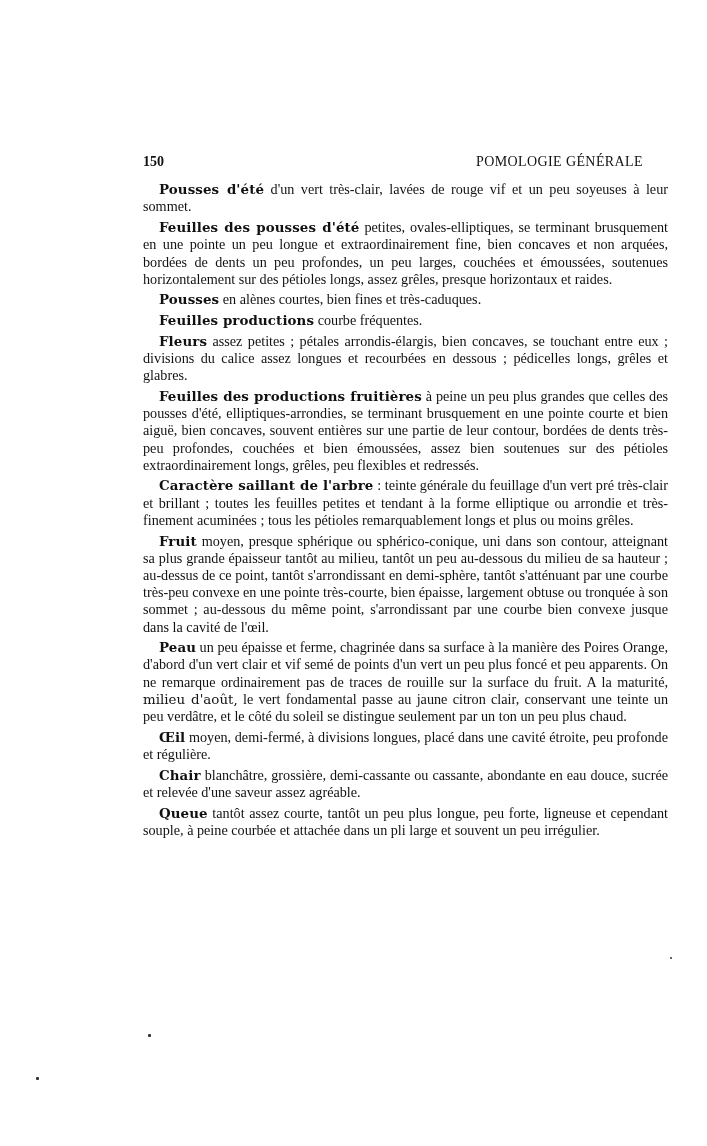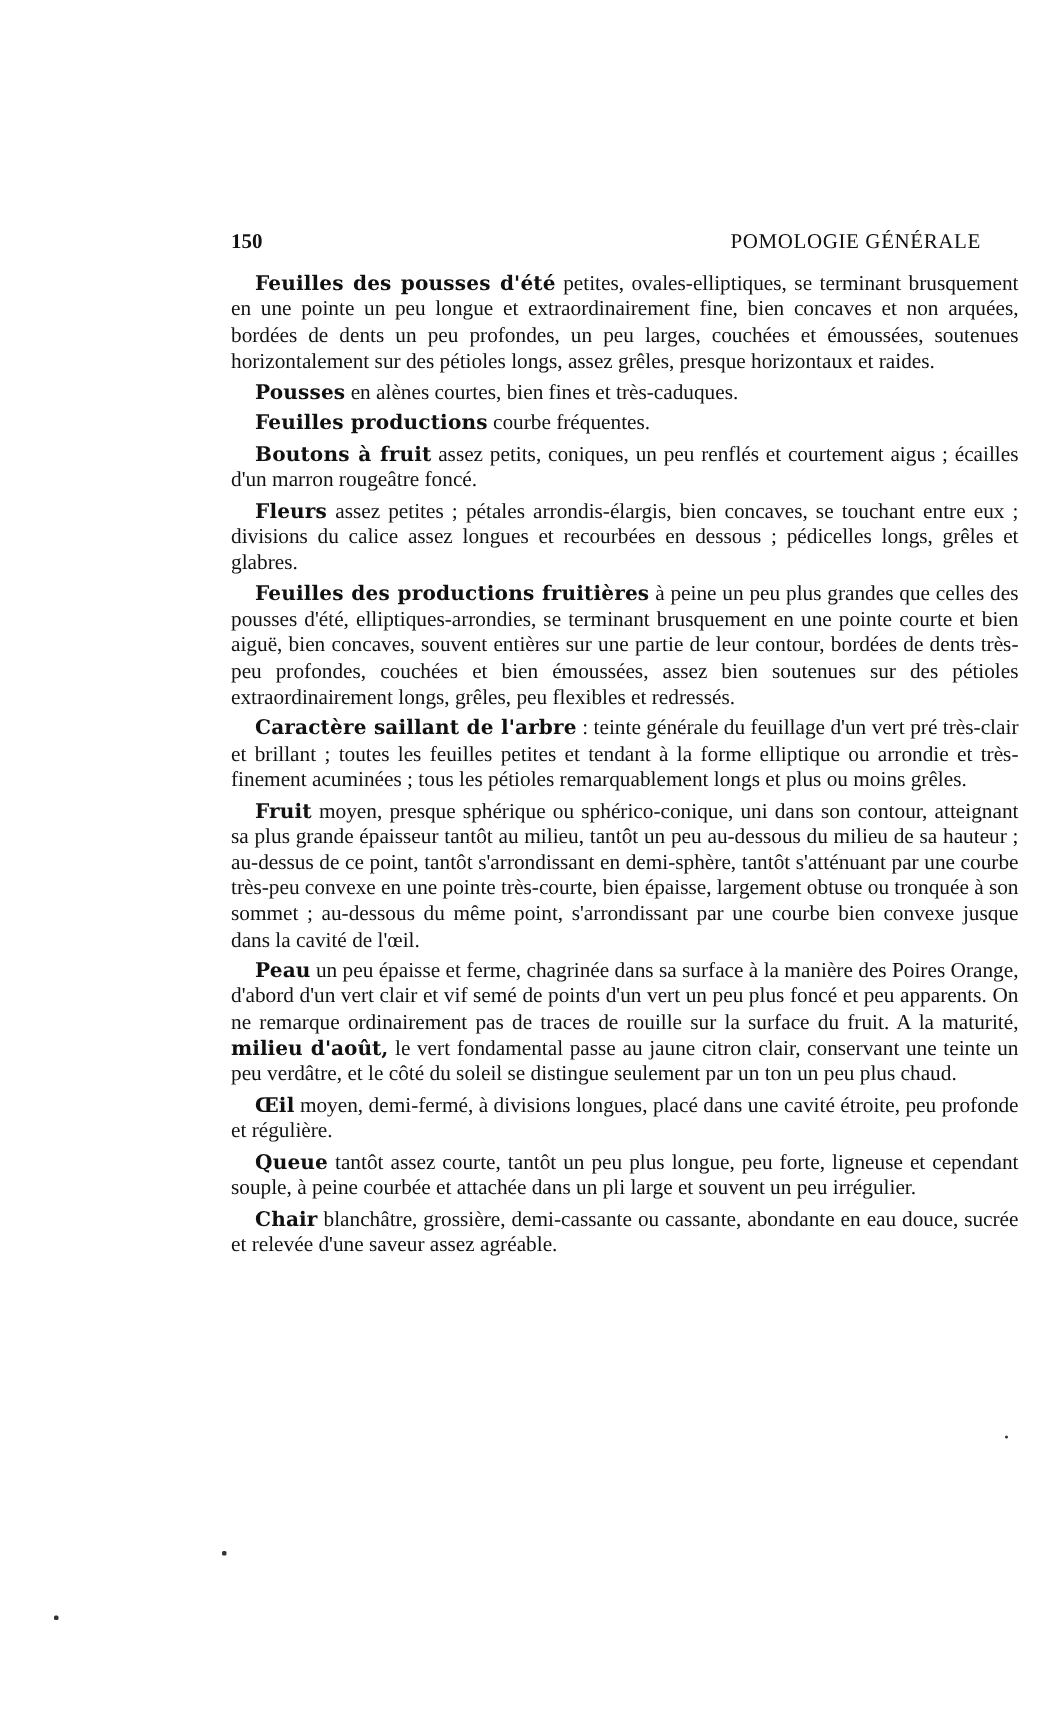--- a/index.html
+++ b/index.html
@@ -1,48 +1,48 @@
 <!DOCTYPE html>
 <html><head>
 <meta charset="utf-8">
 <style>
   html, body { margin: 0; padding: 0; background: #ffffff; }
   body { width: 707px; height: 1146px; position: relative; overflow: hidden; }
   .page {
-    position: absolute; left: 154px; top: 153px; width: 525px;
+    position: absolute; left: 143px; top: 153px; width: 525px;
     font-family: "Liberation Serif", "DejaVu Serif", serif;
     color: #111;
     font-size: 14.2px; line-height: 17.2px;
   }
   .header { display: flex; align-items: baseline; justify-content: space-between; margin-bottom: 11px; }
   .page-num { font-weight: bold; font-size: 14px; }
   .running-title { font-size: 14px; letter-spacing: 0.4px; flex: 1; text-align: right; margin-right: 25px; }
   .para { text-align: justify; text-indent: 16px; margin: 0 0 3.5px 0; }
   .term { font-weight: 900; font-family: "DejaVu Serif", serif; font-size: 13.4px; letter-spacing: 0.1px; }
-  .inline-bold { font-weight: 700; font-family: "DejaVu Serif", serif; font-size: 13.4px; }
+  .inline-bold { font-weight: 400; font-family: "DejaVu Serif", serif; font-size: 13.4px; }
   .speck { position: absolute; background: #333; border-radius: 1px; }
 </style>
 </head>
 <body>
 
 <div class="page">
   <div class="header">
     <span class="page-num">150</span>
     <span class="running-title">POMOLOGIE GÉNÉRALE</span>
   </div>
 
+  <p class="para"><span class="term">Pousses d'été</span><span> d'un vert très-clair, lavées de rouge vif et un peu soyeuses à leur sommet.</span></p>
   <p class="para"><span class="term">Feuilles des pousses d'été</span><span> petites, ovales-elliptiques, se terminant brusquement en une pointe un peu longue et extraordinairement fine, bien concaves et non arquées, bordées de dents un peu profondes, un peu larges, couchées et émoussées, soutenues horizontalement sur des pétioles longs, assez grêles, presque horizontaux et raides.</span></p>
   <p class="para"><span class="term">Pousses</span><span> en alènes courtes, bien fines et très-caduques.</span></p>
   <p class="para"><span class="term">Feuilles productions</span><span> courbe fréquentes.</span></p>
-  <p class="para"><span class="term">Boutons à fruit</span><span> assez petits, coniques, un peu renflés et courtement aigus ; écailles d'un marron rougeâtre foncé.</span></p>
   <p class="para"><span class="term">Fleurs</span><span> assez petites ; pétales arrondis-élargis, bien concaves, se touchant entre eux ; divisions du calice assez longues et recourbées en dessous ; pédicelles longs, grêles et glabres.</span></p>
   <p class="para"><span class="term">Feuilles des productions fruitières</span><span> à peine un peu plus grandes que celles des pousses d'été, elliptiques-arrondies, se terminant brusquement en une pointe courte et bien aiguë, bien concaves, souvent entières sur une partie de leur contour, bordées de dents très-peu profondes, couchées et bien émoussées, assez bien soutenues sur des pétioles extraordinairement longs, grêles, peu flexibles et redressés.</span></p>
   <p class="para"><span class="term">Caractère saillant de l'arbre</span><span> : teinte générale du feuillage d'un vert pré très-clair et brillant ; toutes les feuilles petites et tendant à la forme elliptique ou arrondie et très-finement acuminées ; tous les pétioles remarquablement longs et plus ou moins grêles.</span></p>
   <p class="para"><span class="term">Fruit</span><span> moyen, presque sphérique ou sphérico-conique, uni dans son contour, atteignant sa plus grande épaisseur tantôt au milieu, tantôt un peu au-dessous du milieu de sa hauteur ; au-dessus de ce point, tantôt s'arrondissant en demi-sphère, tantôt s'atténuant par une courbe très-peu convexe en une pointe très-courte, bien épaisse, largement obtuse ou tronquée à son sommet ; au-dessous du même point, s'arrondissant par une courbe bien convexe jusque dans la cavité de l'œil.</span></p>
   <p class="para"><span class="term">Peau</span><span> un peu épaisse et ferme, chagrinée dans sa surface à la manière des Poires Orange, d'abord d'un vert clair et vif semé de points d'un vert un peu plus foncé et peu apparents. On ne remarque ordinairement pas de traces de rouille sur la surface du fruit. A la maturité, </span><span class="inline-bold">milieu d'août,</span><span> le vert fondamental passe au jaune citron clair, conservant une teinte un peu verdâtre, et le côté du soleil se distingue seulement par un ton un peu plus chaud.</span></p>
   <p class="para"><span class="term">Œil</span><span> moyen, demi-fermé, à divisions longues, placé dans une cavité étroite, peu profonde et régulière.</span></p>
+  <p class="para"><span class="term">Chair</span><span> blanchâtre, grossière, demi-cassante ou cassante, abondante en eau douce, sucrée et relevée d'une saveur assez agréable.</span></p>
   <p class="para"><span class="term">Queue</span><span> tantôt assez courte, tantôt un peu plus longue, peu forte, ligneuse et cependant souple, à peine courbée et attachée dans un pli large et souvent un peu irrégulier.</span></p>
-  <p class="para"><span class="term">Chair</span><span> blanchâtre, grossière, demi-cassante ou cassante, abondante en eau douce, sucrée et relevée d'une saveur assez agréable.</span></p>
 </div>
 
 <div class="speck" style="left:148px;top:1034px;width:3px;height:3px;"></div>
 <div class="speck" style="left:36px;top:1077px;width:3px;height:3px;"></div>
 <div class="speck" style="left:670px;top:957px;width:2px;height:2px;"></div>
 
 </body></html>

